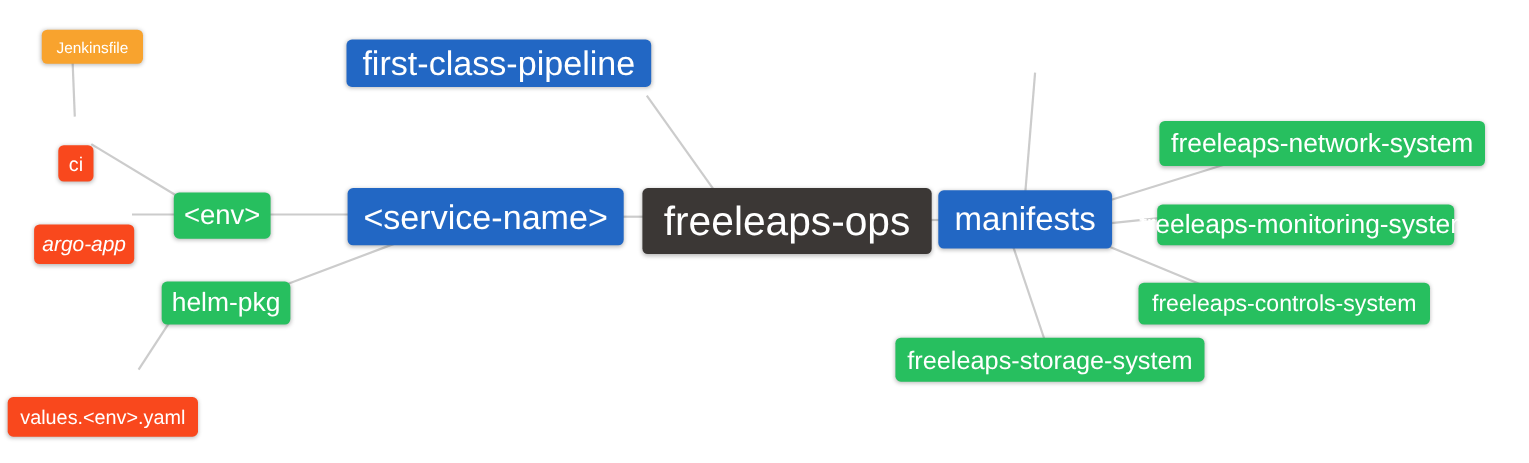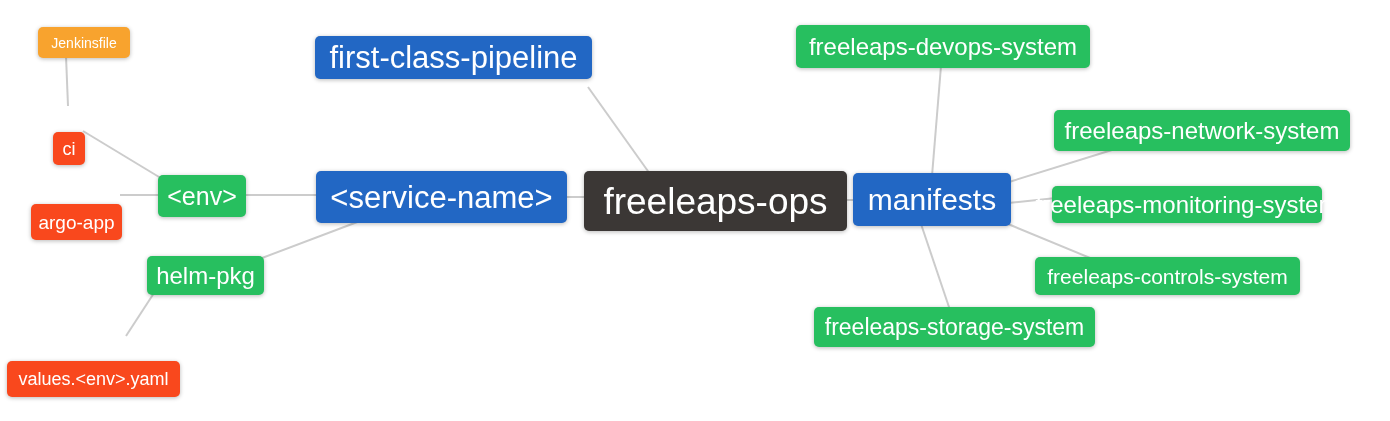--- a/index.html
+++ b/index.html
@@ -42,21 +42,21 @@
   }
   .c-dark   { background: #3b3735; }
   .c-blue   { background: #2267c4; }
   .c-green  { background: #27bf5f; }
   .c-red    { background: #f9481d; margin-top: 28px; }
   .c-orange { background: #f8a32e; }
 
   
   .n-jenkinsfile { left:14px;  top:27px;  width:92px;  height:31px; font-size:14px;margin-left:24px; }
   .n-ci          { left:53px;  top:104px; width:32px;  height:33px; font-size:18px; }
-  .n-argo-app    { left:31px;  top:176px; width:91px;  height:36px; font-size:19px; }
+  .n-argo-app    { left:31px;  top:176px; width:91px;  height:36px; font-size:19px;font-style:italic; }
   .n-env         { left:158px; top:175px; width:88px;  height:42px; font-size:25px; }
   .n-helm-pkg    { left:147px; top:256px; width:117px; height:39px; font-size:24px; }
   .n-values      { left:7px;   top:333px; width:173px; height:36px; font-size:18px; }
   .n-fcp         { left:315px; top:36px;  width:277px; height:43px; font-size:31px; }
   .n-service     { left:316px; top:171px; width:251px; height:52px; font-size:31px; }
   .n-ops         { left:584px; top:171px; width:263px; height:60px; font-size:37px; }
   .n-manifests   { left:853px; top:173px; width:158px; height:53px; font-size:30px; }
   .n-devops      { left:796px; top:25px;  width:294px; height:43px; font-size:24px; }
   .n-network     { left:1054px;top:110px; width:296px; height:41px; font-size:24px; }
   .n-monitoring  { left:1052px;top:186px; width:270px; height:37px; font-size:24px; }
@@ -98,21 +98,20 @@
   <div class="node c-red n-values">values.&lt;env&gt;.yaml</div>
 
   <div class="node c-blue n-fcp">first-class-pipeline</div>
 
   <div class="node c-blue n-service">&lt;service-name&gt;</div>
 
   <div class="node c-dark n-ops">freeleaps-ops</div>
 
   <div class="node c-blue n-manifests">manifests</div>
 
-  <div class="node c-green n-devops">freeleaps-devops-system</div>
 
   <div class="node c-green n-network">freeleaps-network-system</div>
 
   <div class="node c-green n-monitoring">freeleaps-monitoring-system</div>
 
   <div class="node c-green n-controls">freeleaps-controls-system</div>
 
   <div class="node c-green n-storage">freeleaps-storage-system</div>
 
 </div>

